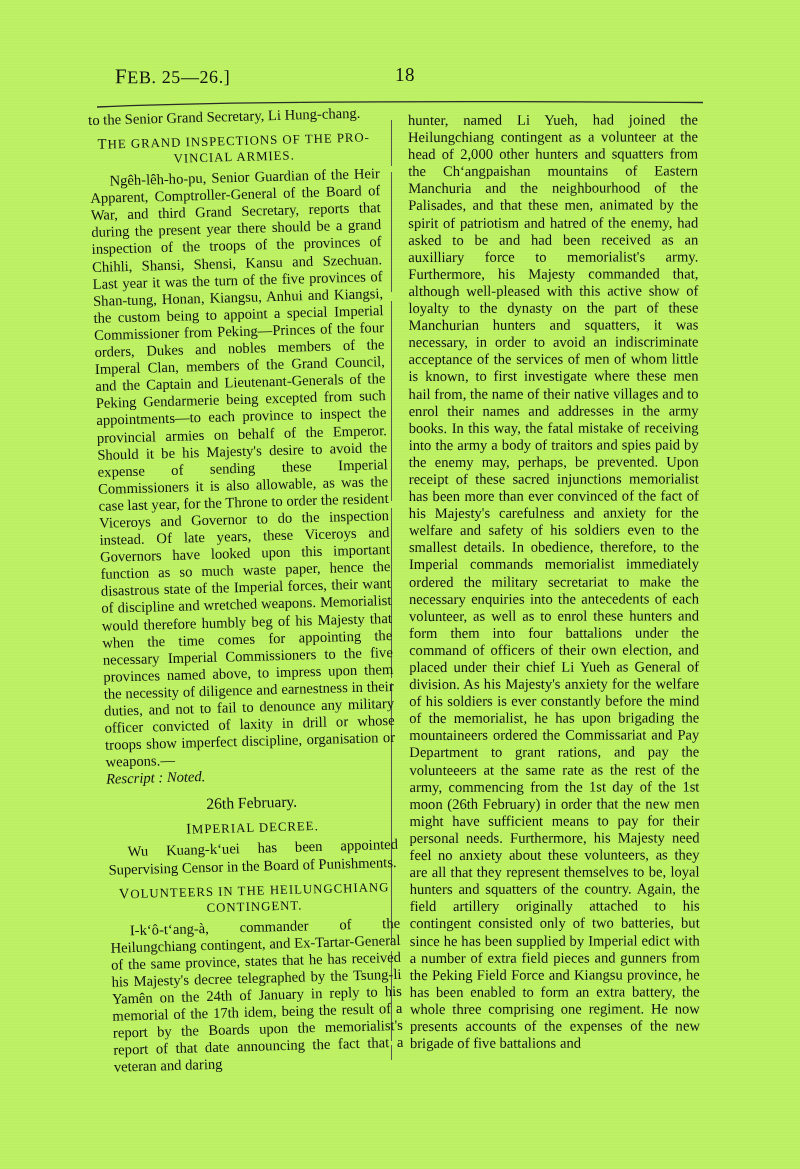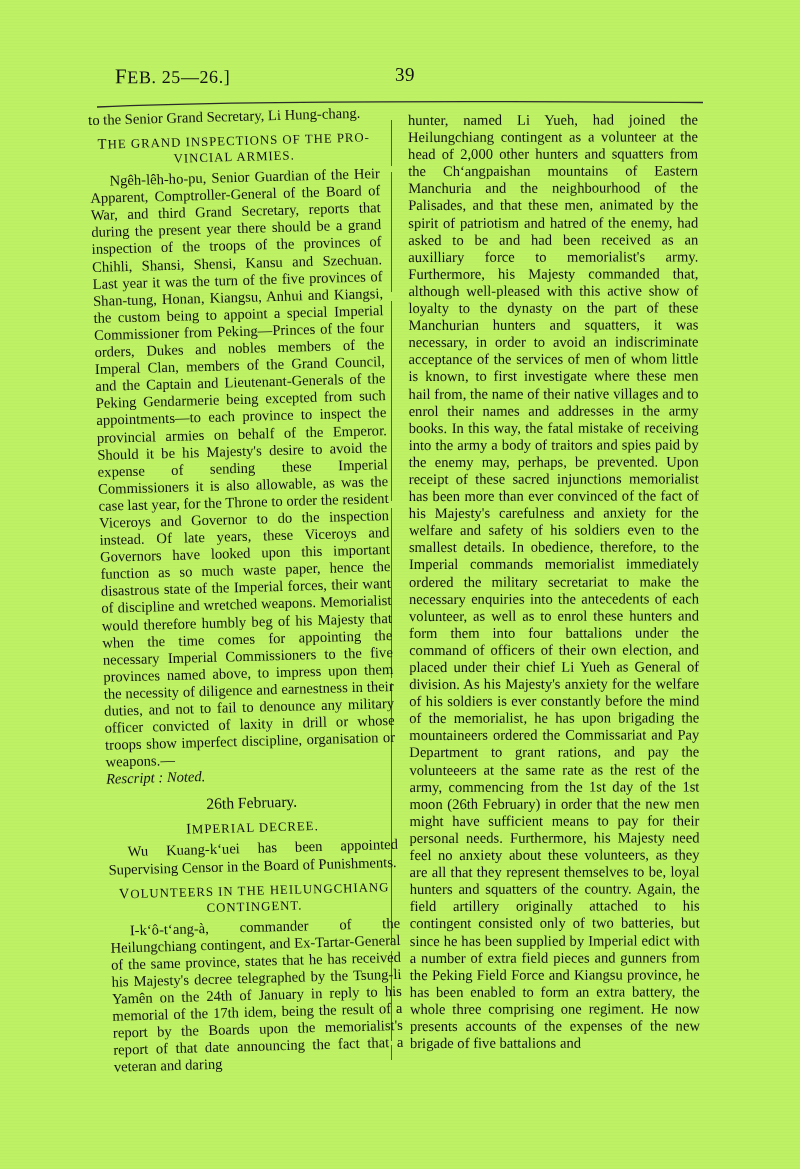--- a/index.html
+++ b/index.html
@@ -127,21 +127,21 @@
       repeating-linear-gradient(0deg, rgba(0,0,0,0.5) 0 1px, rgba(0,0,0,0) 1px 3px);
   }
 </style>
 </head>
 <body>
 
 <div id="page">
 
   <div class="running-head">
     <div class="folio-left"><span class="cap-first">F</span><span>EB. 25—26.]</span></div>
-    <div class="folio-page">39</div>
+    <div class="folio-page">18</div>
   </div>
 
   <div class="head-rule">
     <svg width="606" height="10" viewBox="0 0 606 10" aria-hidden="true">
       <path d="M0 7 C 120 1.5, 330 0.5, 606 2.5" stroke="#2a2a2a" stroke-width="1.3" fill="none"></path>
     </svg>
   </div>
 
   <div class="col-divider">
     <svg width="3" height="940" viewBox="0 0 3 940" aria-hidden="true">

